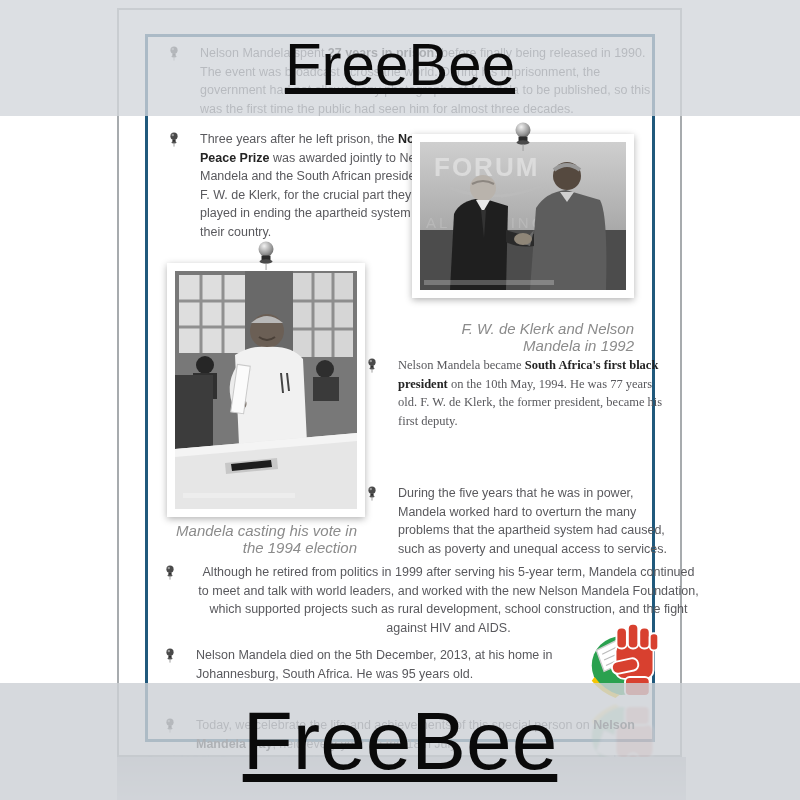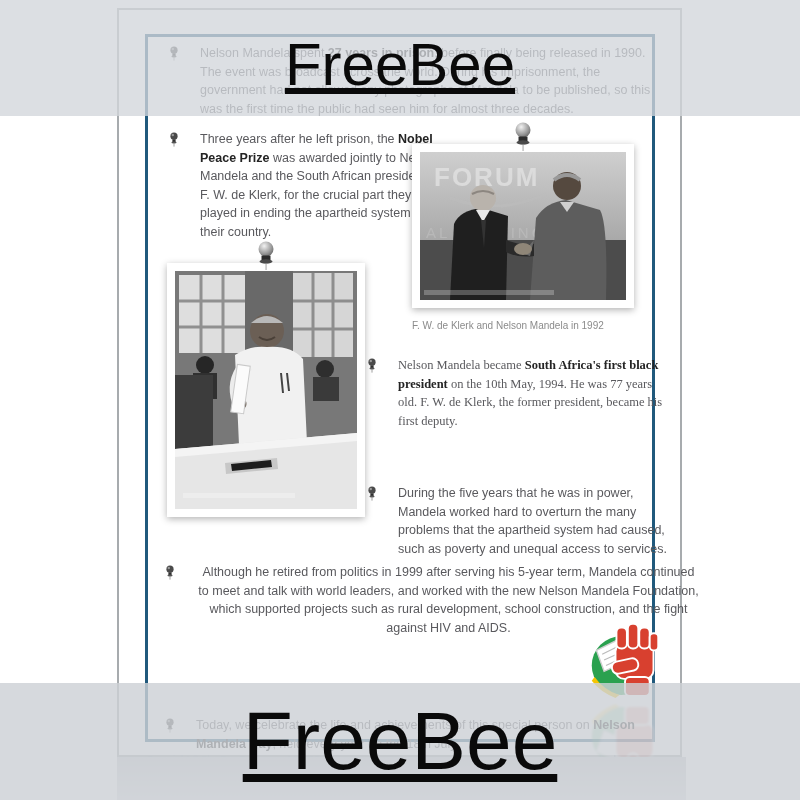--- a/index.html
+++ b/index.html
@@ -28,22 +28,22 @@
   .pin-s{position:absolute;left:0;top:2px;width:10px;height:15px;}
   .btxt{display:block;margin-left:31px;}
   
   .polaroid{
     position:absolute;background:#ffffff;padding:8px;
     box-shadow:0 2px 7px rgba(0,0,0,0.3);
   }
   .polaroid svg{display:block;}
   .pin-b{position:absolute;width:22px;height:30px;z-index:3;}
   .caption{
-    position:absolute;font-size:10px;color:#8b8b8b;
-    text-align:left;
+    position:absolute;font-style:italic;font-size:15px;color:#8b8b8b;
+    text-align:right;
   }
   
   .logo{position:absolute;left:468px;top:608px;width:76px;height:80px;}
   .logo-reflect{
     position:absolute;left:468px;top:694px;width:76px;height:80px;
     transform:scaleY(-1);opacity:0.32;filter:blur(1px);
   }
   
   .footer-copy{position:absolute;left:28px;top:744px;font-size:9px;font-weight:bold;color:#9aa4ad;}
   .footer-site{position:absolute;right:30px;top:744px;font-size:9px;font-weight:bold;color:#9aa4ad;}
@@ -92,21 +92,21 @@
       <stop offset="0" stop-color="#f2f2f2"></stop>
           <stop offset="0.55" stop-color="#9a9a9a"></stop>
           <stop offset="1" stop-color="#4a4a4a"></stop>
     </radialGradient>
       </defs>
     <circle cx="11" cy="8" r="7.5" fill="url(#ph1)"></circle>
     <rect x="6.5" y="14.5" width="9" height="5" fill="#2c2c2c"></rect>
     <ellipse cx="11" cy="20.5" rx="6.5" ry="2.2" fill="#4a4a4a"></ellipse>
     <rect x="10.6" y="22" width="0.9" height="7" fill="#9a9a9a"></rect>
   </svg>
-  <div class="polaroid" style="left:293px;top:134px;width:206px;">
+  <div class="polaroid" style="left:293px;top:124px;width:206px;">
     <svg width="206" height="148" viewBox="0 0 206 148">
       <defs>
           <linearGradient id="wall" x1="0" y1="0" x2="0" y2="1">
         <stop offset="0" stop-color="#cfcfcf"></stop>
             <stop offset="1" stop-color="#8f8f8f"></stop>
       </linearGradient>
         </defs>
       <rect width="206" height="148" fill="url(#wall)"></rect>
       <text x="14" y="34" font-size="26" font-weight="bold" fill="#e0e0e0" opacity="0.85" letter-spacing="2">FORUM</text>
       <path d="M30 46 Q78 64 126 42" stroke="#bcbcbc" stroke-width="3" fill="none" opacity="0.6"></path>
@@ -170,20 +170,21 @@
       <rect x="59" y="94" width="13" height="48" fill="#fbfbfb" stroke="#c9c9c9" transform="rotate(8 65 118)"></rect>
       <path d="M106 102 L108 122 M112 102 L114 120" stroke="#444444" stroke-width="2"></path>
 
       <polygon points="0,178 182,162 182,238 0,238" fill="#e6e6e6"></polygon>
       <polygon points="0,178 182,162 182,170 0,186" fill="#f4f4f4"></polygon>
       <polygon points="50,192 102,187 103,198 51,203" fill="#c7c7c7"></polygon>
       <polygon points="56,193 96,189 97,196 57,200" fill="#1d1d1d"></polygon>
       <rect x="8" y="222" width="112" height="5" fill="#ffffff" opacity="0.3"></rect>
     </svg>
   </div>
+  <div class="caption" style="left:40px;top:512px;width:198px;">Mandela casting his vote in the 1994 election</div>
 
   <div class="bullet" style="left:248px;top:346px;width:290px;font-family:Liberation Serif, serif;">
     <svg class="pin-s" viewBox="0 0 10 15">
       <circle cx="5" cy="4.2" r="3.6" fill="#4a4a4a"></circle>
         <circle cx="3.8" cy="3" r="1.2" fill="#9a9a9a"></circle>
       <rect x="3.4" y="7.4" width="3.2" height="2.6" fill="#2f2f2f"></rect>
       <ellipse cx="5" cy="10.4" rx="2.6" ry="1" fill="#555"></ellipse>
       <rect x="4.6" y="11" width="0.8" height="3.6" fill="#888"></rect>
     </svg>
     <span class="btxt" style="width:273px">Nelson Mandela became <b>South Africa's first black president</b> on the 10th May, 1994. He was 77 years old. F. W. de Klerk, the former president, became his first deputy.</span>
@@ -204,20 +205,30 @@
     <svg class="pin-s" viewBox="0 0 10 15">
       <circle cx="5" cy="4.2" r="3.6" fill="#4a4a4a"></circle>
         <circle cx="3.8" cy="3" r="1.2" fill="#9a9a9a"></circle>
       <rect x="3.4" y="7.4" width="3.2" height="2.6" fill="#2f2f2f"></rect>
       <ellipse cx="5" cy="10.4" rx="2.6" ry="1" fill="#555"></ellipse>
       <rect x="4.6" y="11" width="0.8" height="3.6" fill="#888"></rect>
     </svg>
     <span class="btxt" style="width:505px">Although he retired from politics in 1999 after serving his 5-year term, Mandela continued to meet and talk with world leaders, and worked with the new Nelson Mandela Foundation, which supported projects such as rural development, school construction, and the fight against HIV and AIDS.</span>
   </div>
 
+  <div class="bullet" style="left:46px;top:636px;width:440px;">
+    <svg class="pin-s" viewBox="0 0 10 15">
+      <circle cx="5" cy="4.2" r="3.6" fill="#4a4a4a"></circle>
+        <circle cx="3.8" cy="3" r="1.2" fill="#9a9a9a"></circle>
+      <rect x="3.4" y="7.4" width="3.2" height="2.6" fill="#2f2f2f"></rect>
+      <ellipse cx="5" cy="10.4" rx="2.6" ry="1" fill="#555"></ellipse>
+      <rect x="4.6" y="11" width="0.8" height="3.6" fill="#888"></rect>
+    </svg>
+    <span class="btxt" style="width:423px">Nelson Mandela died on the 5th December, 2013, at his home in Johannesburg, South Africa. He was 95 years old.</span>
+  </div>
 
   <svg class="logo" viewBox="0 0 80 84">
     <circle cx="36" cy="50" r="31" fill="#2aa14f"></circle>
     <path d="M8 62 Q18 76 34 81 L30 84 Q14 78 5 66 Z" fill="#f5c500"></path>
     <polygon points="10,34 34,22 40,46 18,56" fill="#ffffff" stroke="#cfcfcf" stroke-width="1.5"></polygon>
     <path d="M16 38 L34 29 M18 44 L36 36 M20 50 L37 42" stroke="#bbbbbb" stroke-width="1.2"></path>
     <g fill="#d8402f" stroke="#ffffff" stroke-width="2">
       <rect x="30" y="26" width="40" height="38" rx="9"></rect>
       <rect x="31" y="10" width="11" height="22" rx="5"></rect>
       <rect x="43" y="6" width="11" height="26" rx="5"></rect>

